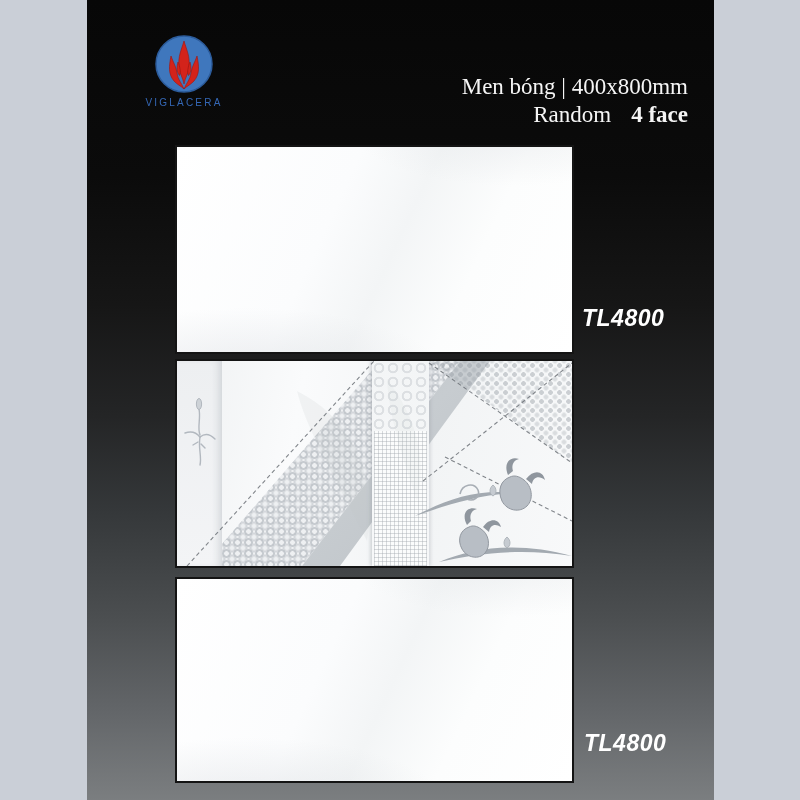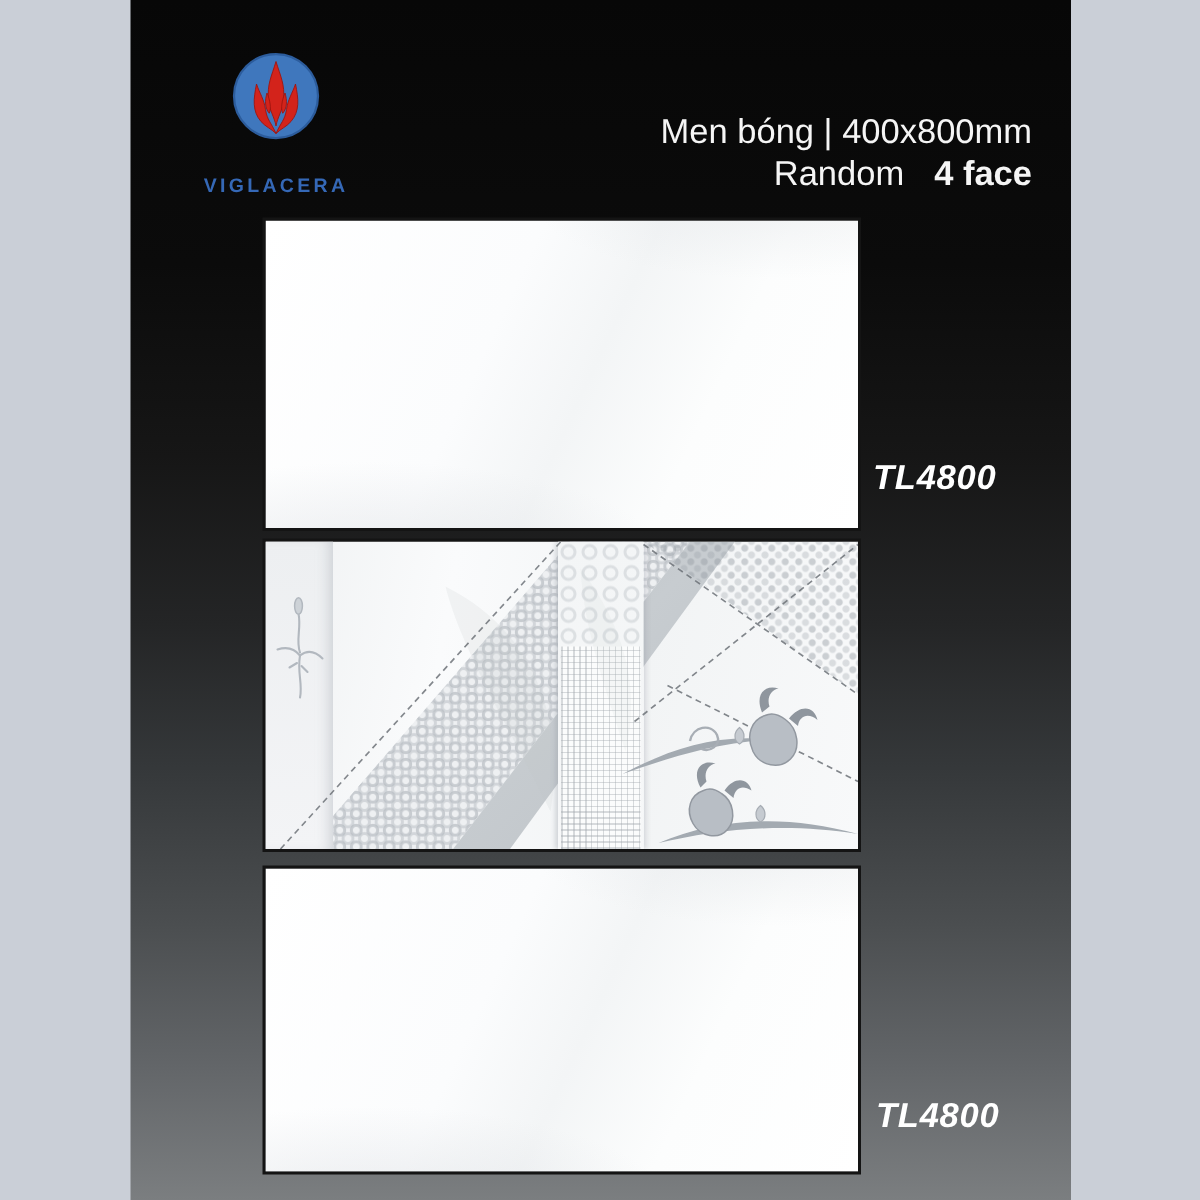--- a/index.html
+++ b/index.html
@@ -13,25 +13,25 @@
     position:absolute;left:87px;top:0;width:627px;height:800px;
     background:linear-gradient(180deg,
       var(--panel_top,#070707) 0%,#0b0b0b 22%,#161616 38%,
       #242526 52%,#35383a 64%,#4b4e50 77%,#636669 89%,
       var(--panel_bottom,#7b7e80) 100%);
   }
   
   .logo{position:absolute;left:126px;top:34px;width:116px;text-align:center;}
   .logo svg{display:block;margin:0 auto;}
   .wordmark{
-    margin-top:22px;font-size:13px;font-weight:bold;letter-spacing:2.2px;
+    margin-top:3px;font-size:10px;font-weight:normal;letter-spacing:2.2px;
     color:var(--wordmark_blue,#3568b6);white-space:nowrap;
   }
   
-  .header{position:absolute;right:112px;top:74px;text-align:right;color:var(--text_light,#f5f5f5);}
+  .header{position:absolute;right:112px;top:74px;text-align:right;color:var(--text_light,#f5f5f5);font-family:Liberation Serif, serif;}
   .spec-line1{font-size:23px;line-height:26px;}
   .spec-line2{font-size:23px;line-height:26px;margin-top:2px;}
   .spec-line2 .reg{margin-right:20px;}
   .spec-line2 .bold{font-weight:bold;}
   
   .tile{
     position:absolute;left:175px;width:399px;box-sizing:border-box;
     border:2px solid #141414;overflow:hidden;
     background:linear-gradient(115deg,#ffffff 0%,#fbfcfd 38%,#f3f5f6 54%,#fcfdfd 72%,#ffffff 100%);
   }

